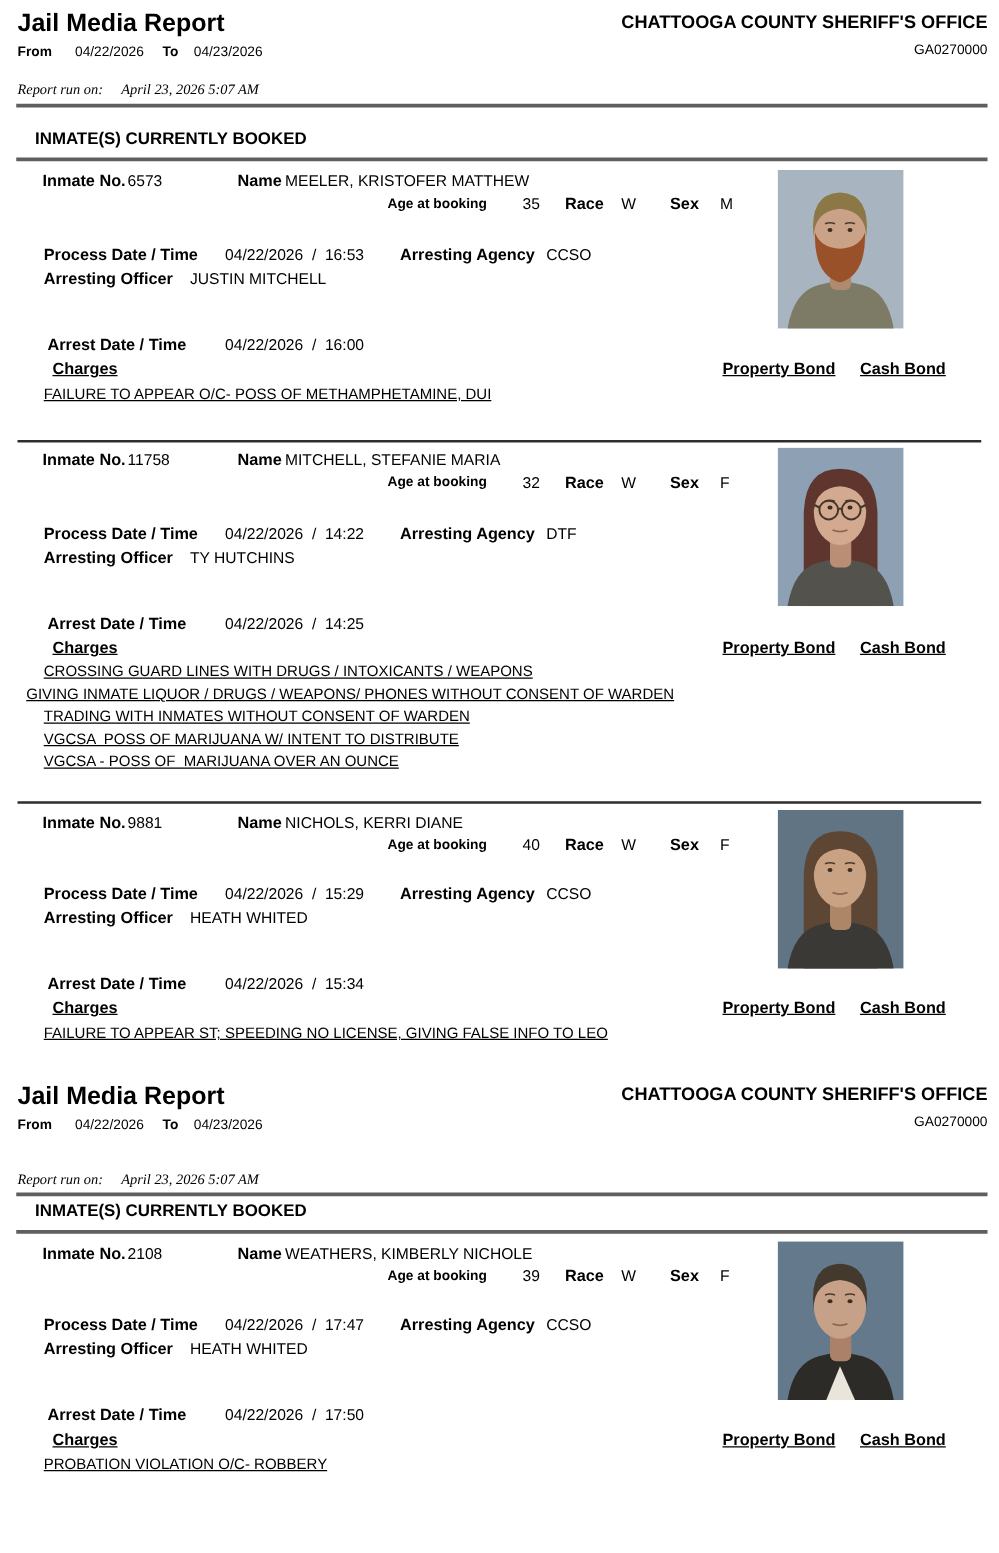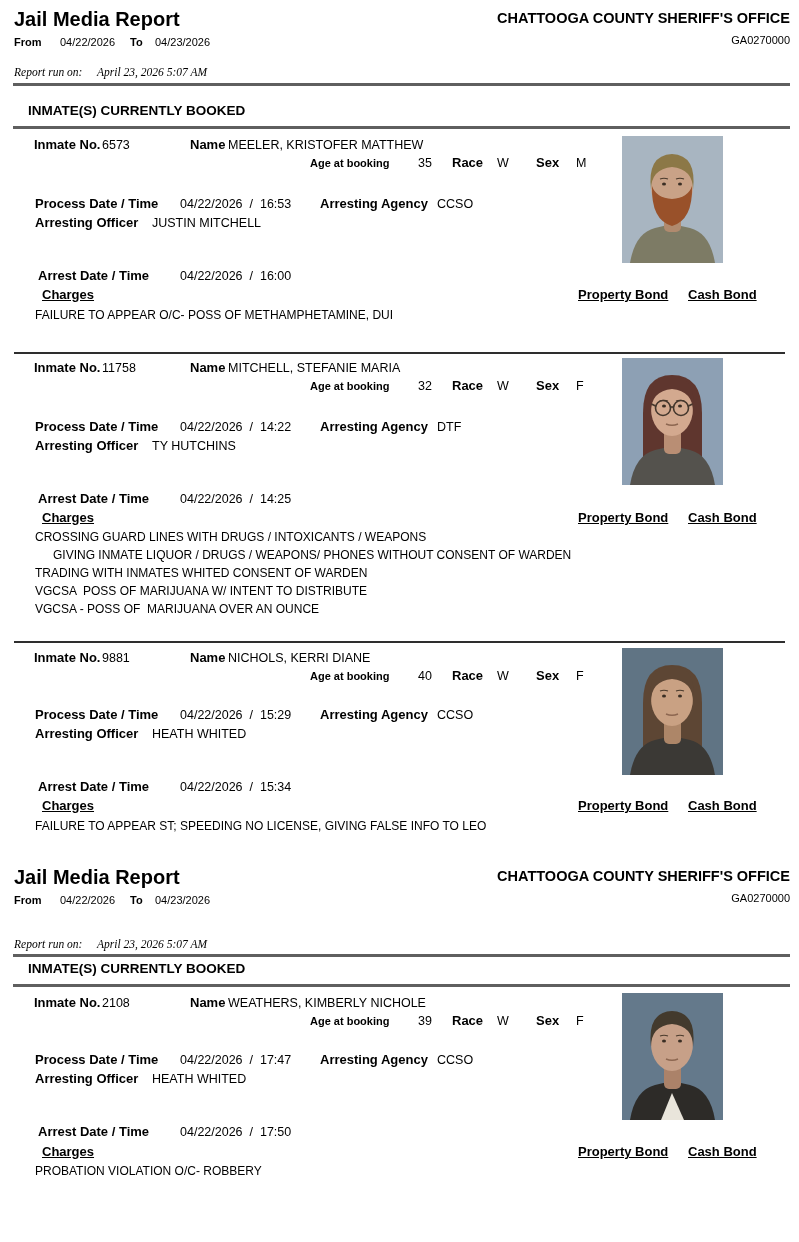--- a/index.html
+++ b/index.html
@@ -16,21 +16,21 @@
   .hval{font-size:11px;}
   .ga{font-size:11px;font-weight:400;}
   .run{font-size:11.5px;font-style:italic;font-family:Liberation Serif, serif;}
   .sect{font-size:13.5px;font-weight:700;text-align:center;}
   .rule{position:absolute;left:13px;width:777px;height:3px;background:#5f5f5f;}
   .divider{position:absolute;left:14px;width:771px;height:2px;background:#2e2e2e;}
   .lbl{font-size:13px;font-weight:700;}
   .slbl{font-size:11px;font-weight:700;}
   .val{font-size:12.5px;}
   .u{text-decoration:underline;text-align:center;}
-  .charge{font-size:12px;}
+  .charge{font-size:12px;text-decoration:underline;}
   .record{position:absolute;left:0;width:799px;}
   .photo{position:absolute;width:101px;height:127px;overflow:hidden;}
   .right{right:9px;text-align:right;}
 </style>
 </head>
 <body>
 
 <div>
   <span class="abs title" style="left:14px;top:8px">Jail Media Report</span>
   <span class="abs agency right" style="top:10px">CHATTOOGA COUNTY SHERIFF'S OFFICE</span>
@@ -105,22 +105,22 @@
   <span class="abs lbl" style="left:320px;top:61px">Arresting Agency</span>
   <span class="abs val" style="left:437px;top:62px">DTF</span>
   <span class="abs lbl" style="left:35px;top:80px">Arresting Officer</span>
   <span class="abs val" style="left:152px;top:81px">TY HUTCHINS</span>
   <span class="abs lbl" style="left:38px;top:133px">Arrest Date / Time</span>
   <span class="abs val" style="left:180px;top:134px">04/22/2026  /  14:25</span>
   <span class="abs lbl u" style="left:42px;top:152px">Charges</span>
   <span class="abs lbl u" style="left:578px;top:152px">Property Bond</span>
   <span class="abs lbl u" style="left:688px;top:152px">Cash Bond</span>
   <div class="abs charge" style="left:35px;top:172px">CROSSING GUARD LINES WITH DRUGS / INTOXICANTS / WEAPONS</div>
-  <div class="abs charge" style="left:53px;top:190px">GIVING INMATE LIQUOR / DRUGS / WEAPONS/ PHONES WITHOUT CONSENT OF WARDEN</div>
-  <div class="abs charge" style="left:35px;top:208px">TRADING WITH INMATES WHITED CONSENT OF WARDEN</div>
+  <div class="abs charge" style="left:21px;top:190px">GIVING INMATE LIQUOR / DRUGS / WEAPONS/ PHONES WITHOUT CONSENT OF WARDEN</div>
+  <div class="abs charge" style="left:35px;top:208px">TRADING WITH INMATES WITHOUT CONSENT OF WARDEN</div>
   <div class="abs charge" style="left:35px;top:226px">VGCSA  POSS OF MARIJUANA W/ INTENT TO DISTRIBUTE</div>
   <div class="abs charge" style="left:35px;top:244px">VGCSA - POSS OF  MARIJUANA OVER AN OUNCE</div>
   <div class="photo" style="left:622px;top:0"><svg width="101" height="127" viewBox="0 0 101 127" xmlns="http://www.w3.org/2000/svg">
         <rect width="101" height="127" fill="#8da0b4"></rect>
         <path d="M21,127 L21,55 Q21,17 50,17 Q80,17 80,55 L80,127 Z" fill="#5f362e"></path>
         <path d="M8,127 Q13,97 33,92 L50,88 L68,92 Q88,97 93,127 Z" fill="#54524d"></path>
         <rect x="42" y="70" width="17" height="26" rx="5" fill="#b98e74"></rect>
         <ellipse cx="50" cy="51" rx="21" ry="27" fill="#d3a98f"></ellipse>
         <path d="M29,54 Q25,19 50,18 Q75,19 71,54 Q71,33 50,31 Q29,33 29,54 Z" fill="#5f362e"></path>
         <g fill="#3a2e24">

